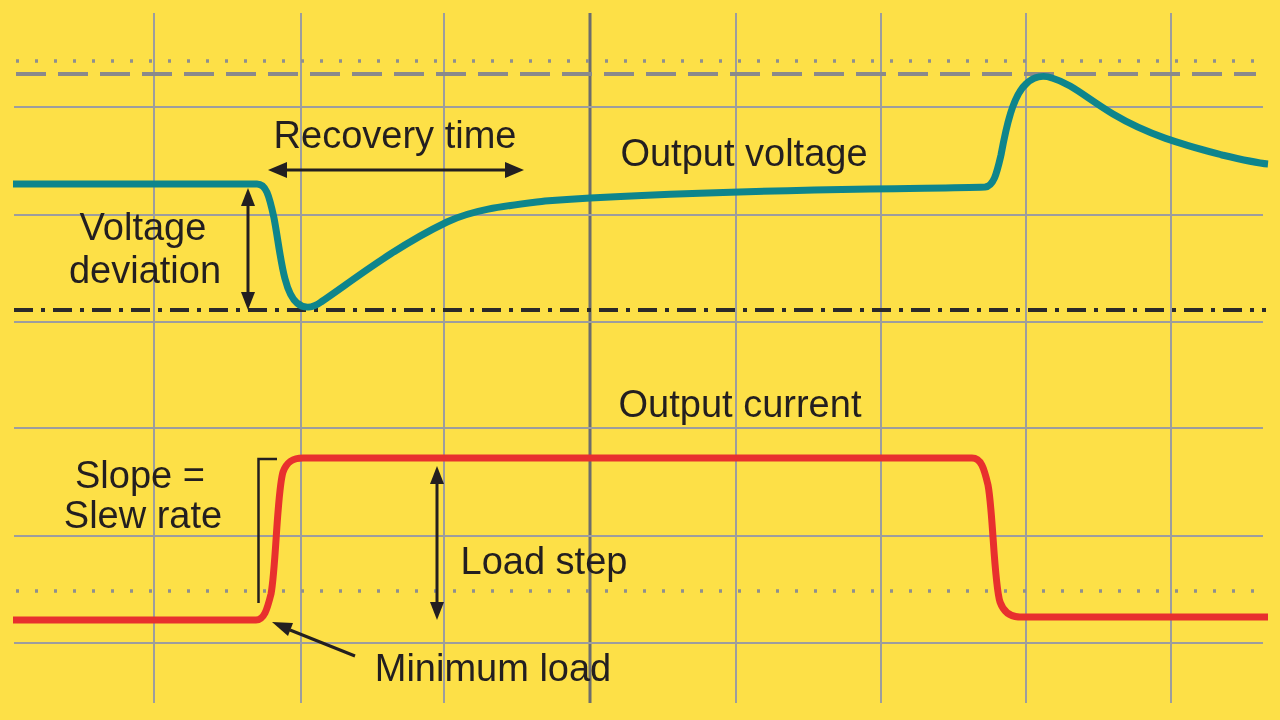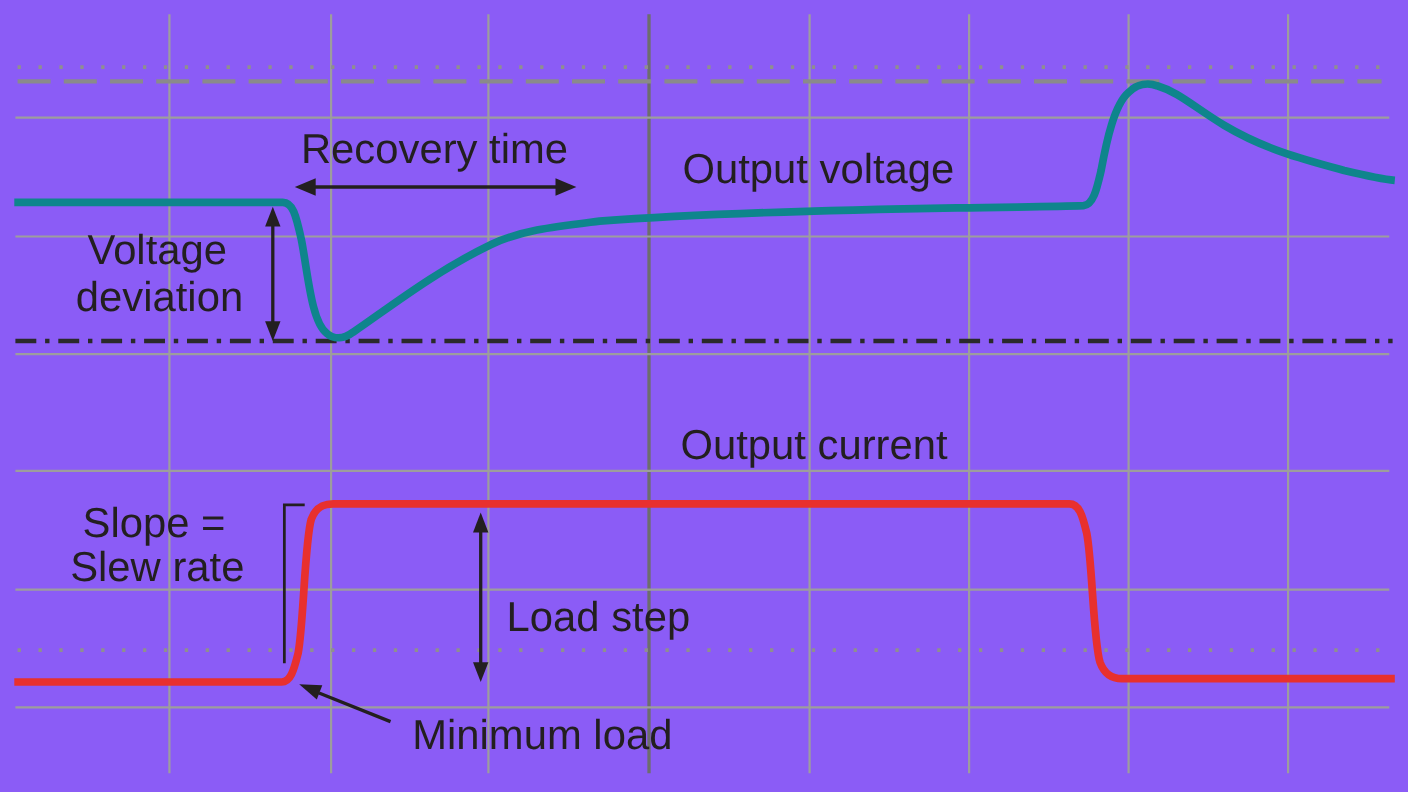--- a/index.html
+++ b/index.html
@@ -1,16 +1,16 @@
 <!DOCTYPE html>
 <html><head>
 <meta charset="utf-8">
 <style>
   html,body{margin:0;padding:0;background:#ffffff;}
-  #stage{position:relative;width:1280px;height:720px;background:#8b5cf6;overflow:hidden;}
+  #stage{position:relative;width:1280px;height:720px;background:#fde047;overflow:hidden;}
   svg{display:block;}
   .lbl{font-family:"Liberation Sans",sans-serif;font-size:38px;fill:#231f20;}
   .grid{stroke:#9d9d9d;stroke-width:2;}
   .grid-center{stroke:#6d6d6d;stroke-width:3;}
   .ref-dotted{stroke:#8f8f8f;stroke-width:3.5;stroke-dasharray:3 16;}
   .ref-dashed{stroke:#8a8a8a;stroke-width:4;stroke-dasharray:30 12;}
   .ref-dashdot{stroke:#2a2a2a;stroke-width:4;stroke-dasharray:19 8 4 8;}
   .trace-v{stroke:#0e858c;stroke-width:7;fill:none;stroke-linejoin:round;stroke-linecap:butt;}
   .trace-c{stroke:#e8302e;stroke-width:7;fill:none;stroke-linejoin:round;stroke-linecap:butt;}
   .anno-line{stroke:#231f20;stroke-width:3;fill:none;}

